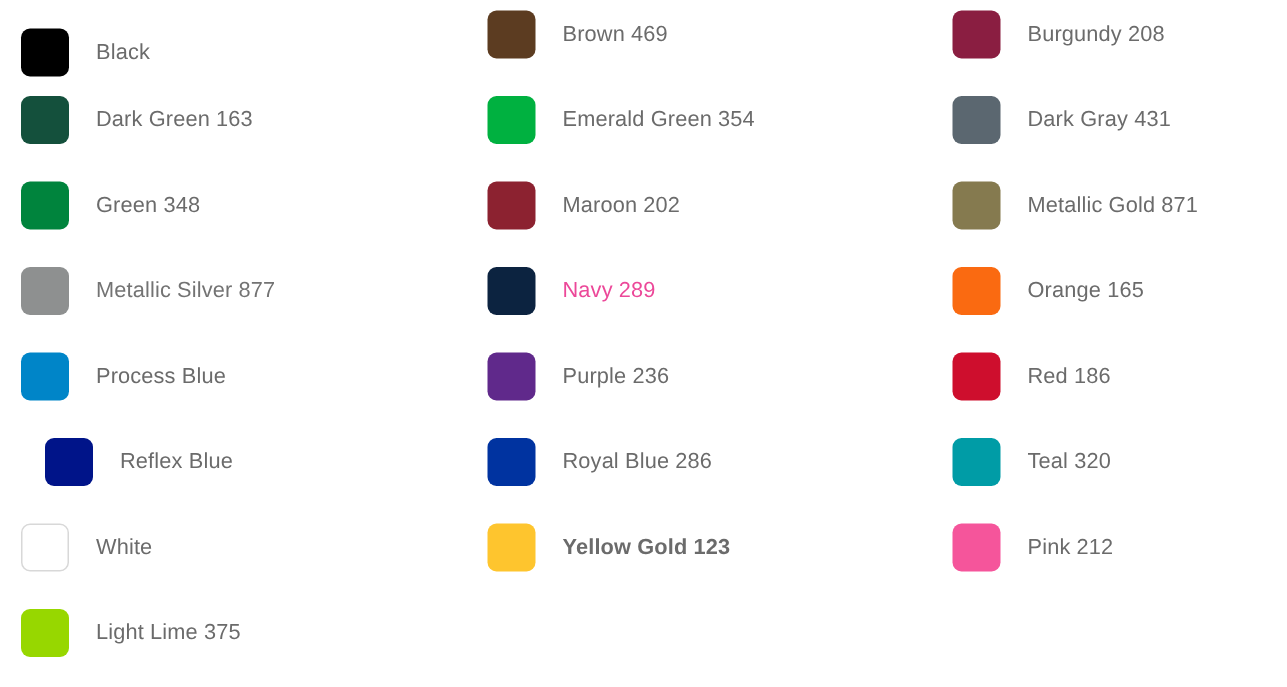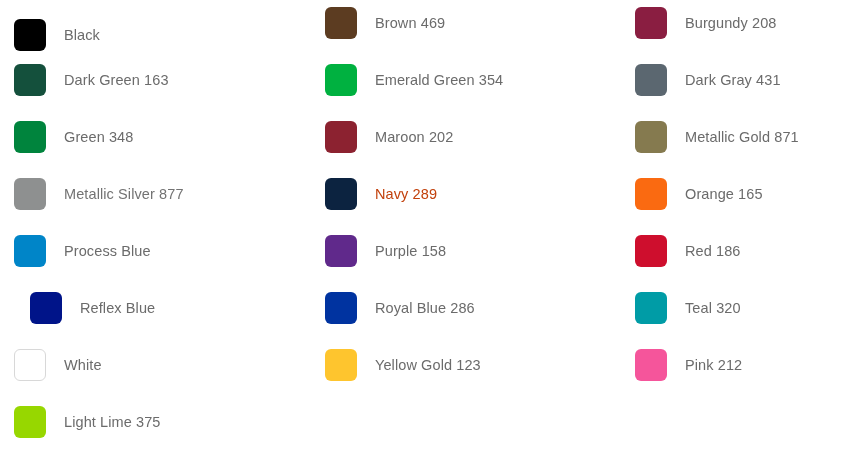--- a/index.html
+++ b/index.html
@@ -99,33 +99,33 @@
       <div class="swatch-item" style="left: 635px; top: 121px;">
         <div class="swatch-chip" title="Metallic Gold 871" style="width: 32px; height: 32px; border-radius: 6px; background: rgb(133, 122, 79);"></div>
         <span class="swatch-label" style="color: rgb(107, 107, 107);">Metallic Gold 871</span>
       </div>
       <div class="swatch-item" style="left: 14px; top: 178px;">
         <div class="swatch-chip" title="Metallic Silver 877" style="width: 32px; height: 32px; border-radius: 6px; background: rgb(142, 144, 144);"></div>
         <span class="swatch-label" style="color: #737373;">Metallic Silver 877</span>
       </div>
       <div class="swatch-item" style="left: 325px; top: 178px;">
         <div class="swatch-chip" title="Navy 289" style="width: 32px; height: 32px; border-radius: 6px; background: rgb(12, 35, 64);"></div>
-        <span class="swatch-label" style="color: #c2410c;">Navy 289</span>
+        <span class="swatch-label" style="color: #ec4899;">Navy 289</span>
       </div>
       <div class="swatch-item" style="left: 635px; top: 178px;">
         <div class="swatch-chip" title="Orange 165" style="width: 32px; height: 32px; border-radius: 6px; background: rgb(250, 106, 17);"></div>
         <span class="swatch-label" style="color: rgb(107, 107, 107);">Orange 165</span>
       </div>
       <div class="swatch-item" style="left: 14px; top: 235px;">
         <div class="swatch-chip" title="Process Blue" style="width: 32px; height: 32px; border-radius: 6px; background: rgb(0, 133, 200);"></div>
         <span class="swatch-label" style="color: rgb(107, 107, 107);">Process Blue</span>
       </div>
       <div class="swatch-item" style="left: 325px; top: 235px;">
         <div class="swatch-chip" title="Purple 268" style="width: 32px; height: 32px; border-radius: 6px; background: rgb(96, 41, 139);"></div>
-        <span class="swatch-label" style="color: rgb(107, 107, 107);">Purple 158</span>
+        <span class="swatch-label" style="color: rgb(107, 107, 107);">Purple 236</span>
       </div>
       <div class="swatch-item" style="left: 635px; top: 235px;">
         <div class="swatch-chip" title="Red 186" style="width: 32px; height: 32px; border-radius: 6px; background: rgb(206, 14, 45);"></div>
         <span class="swatch-label" style="color: rgb(107, 107, 107);">Red 186</span>
       </div>
       <div class="swatch-item" style="left: 14px; top: 292px; padding-left: 16px;">
         <div class="swatch-chip" title="Reflex Blue" style="width: 32px; height: 32px; border-radius: 6px; background: rgb(0, 20, 137);"></div>
         <span class="swatch-label" style="color: rgb(107, 107, 107);">Reflex Blue</span>
       </div>
       <div class="swatch-item" style="left: 325px; top: 292px;">
@@ -133,21 +133,21 @@
         <span class="swatch-label" style="color: rgb(107, 107, 107);">Royal Blue 286</span>
       </div>
       <div class="swatch-item" style="left: 635px; top: 292px;">
         <div class="swatch-chip" title="Teal 320" style="width: 32px; height: 32px; border-radius: 6px; background: rgb(0, 156, 166);"></div>
         <span class="swatch-label" style="color: rgb(107, 107, 107);">Teal 320</span>
       </div>
       <div class="swatch-item" style="left: 14px; top: 349px;">
         <div class="swatch-chip has-outline" title="White" style="width: 32px; height: 32px; border-radius: 6px; background: rgb(255, 255, 255); border-color: rgb(216, 216, 216);"></div>
         <span class="swatch-label" style="color: rgb(107, 107, 107);">White</span>
       </div>
-      <div class="swatch-item" style="left: 325px; top: 349px;">
+      <div class="swatch-item" style="left: 325px; top: 349px; font-weight: bold;">
         <div class="swatch-chip" title="Yellow Gold 123" style="width: 32px; height: 32px; border-radius: 6px; background: rgb(254, 197, 46);"></div>
         <span class="swatch-label" style="color: rgb(107, 107, 107);">Yellow Gold 123</span>
       </div>
       <div class="swatch-item" style="left: 635px; top: 349px;">
         <div class="swatch-chip" title="Pink 212" style="width: 32px; height: 32px; border-radius: 6px; background: rgb(245, 85, 155);"></div>
         <span class="swatch-label" style="color: rgb(107, 107, 107);">Pink 212</span>
       </div>
       <div class="swatch-item" style="left: 14px; top: 406px;">
         <div class="swatch-chip" title="Light Lime 375" style="width: 32px; height: 32px; border-radius: 6px; background: rgb(151, 215, 0);"></div>
         <span class="swatch-label" style="color: rgb(107, 107, 107);">Light Lime 375</span>

